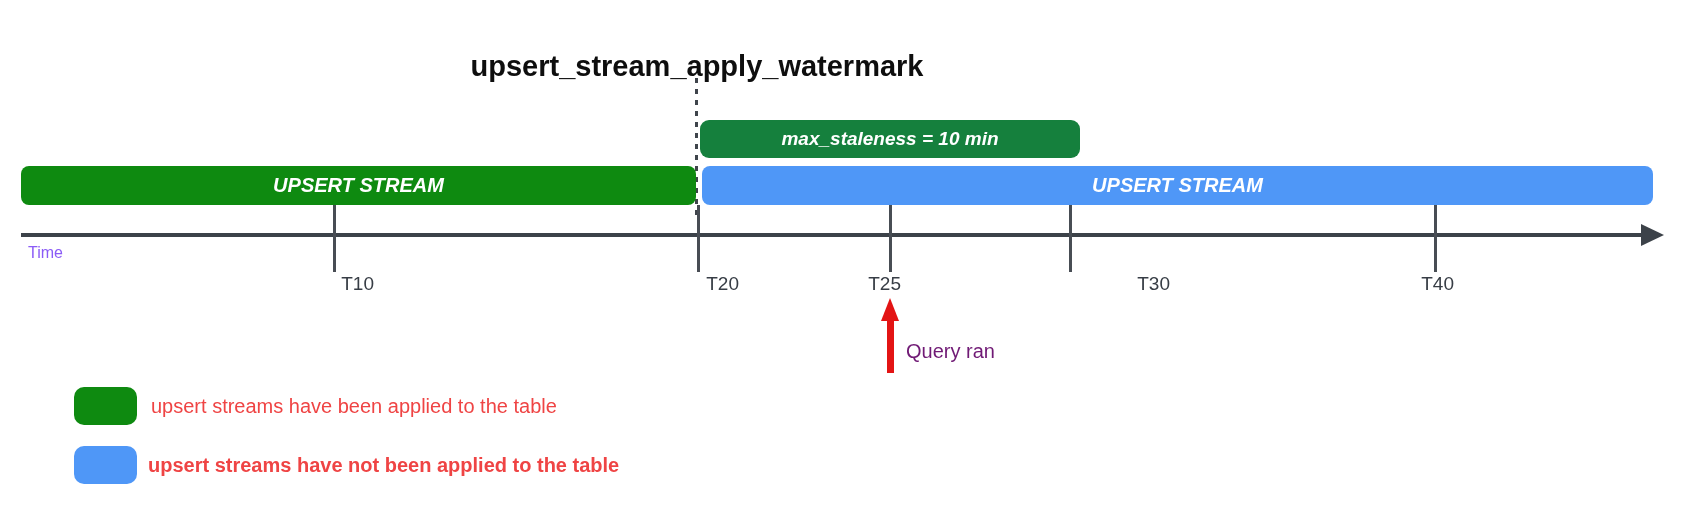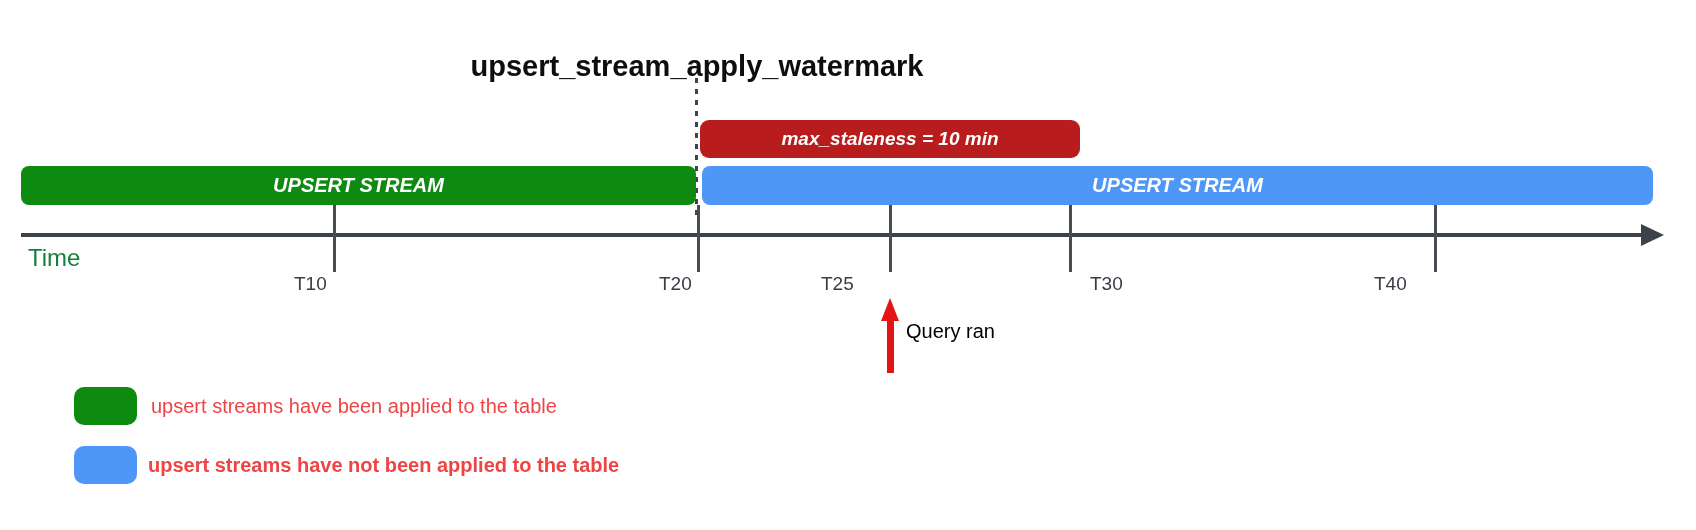--- a/index.html
+++ b/index.html
@@ -26,51 +26,51 @@
   .bar-staleness{left:700px;top:120px;width:380px;height:38px;border-radius:9px;font-size:19px;}
   .bar-applied{left:21px;top:166px;width:675px;height:39px;border-radius:8px;font-size:20px;}
   .bar-notapplied{left:702px;top:166px;width:951px;height:39px;border-radius:8px;font-size:20px;}
   
   .axis-line{left:21px;top:233px;width:1622px;height:4px;}
   .axis-head{
     left:1641px;top:224px;width:0;height:0;
     border-top:11px solid transparent;border-bottom:11px solid transparent;
     border-left:23px solid #3c4249;
   }
-  .axis-title{left:28px;top:244px;font-size:24px;color:#15803d;}
+  .axis-title{left:28px;top:244px;font-size:16px;color:#8b5cf6;}
   
   .tick{top:205px;width:3px;height:67px;margin-left:-1px;}
   .tick-label{
-    top:273px;width:80px;margin-left:-40px;text-align:left;
+    top:273px;width:80px;margin-left:-40px;text-align:right;
     font-size:19px;color:#373d45;
   }
   
   .query-arrow-head{
     left:881px;top:298px;width:0;height:0;
     border-left:9px solid transparent;border-right:9px solid transparent;
     border-bottom:23px solid #e31414;
   }
   .query-arrow-shaft{left:887px;top:319px;width:7px;height:54px;}
-  .query-label{left:906px;top:320px;font-size:20px;color:#000000;text-align:center;}
+  .query-label{left:906px;top:340px;font-size:20px;color:#701a75;text-align:center;}
   
   .legend-swatch{width:63px;height:38px;border-radius:10px;}
   .legend-swatch-applied{left:74px;top:387px;}
   .legend-swatch-notapplied{left:74px;top:446px;}
   .legend-label{font-size:20px;color:#ef4444;white-space:nowrap;}
   .legend-label-applied{left:151px;top:395px;}
   .legend-label-notapplied{left:148px;top:454px;font-weight:bold;}
 </style>
 </head>
 <body>
 
 <div class="abs diagram-title">upsert_stream_apply_watermark</div>
 
 <div class="abs watermark-line"></div>
 
-<div class="abs bar bar-staleness" style="background: #b91c1c;">
+<div class="abs bar bar-staleness" style="background: #15803d;">
   <span>max_staleness = 10 min</span>
 </div>
 
 <div class="abs bar bar-applied" style="background: rgb(14, 138, 16);">
   <span>UPSERT STREAM</span>
 </div>
 
 <div class="abs bar bar-notapplied" style="background: rgb(79, 151, 247);">
   <span>UPSERT STREAM</span>
 </div>

